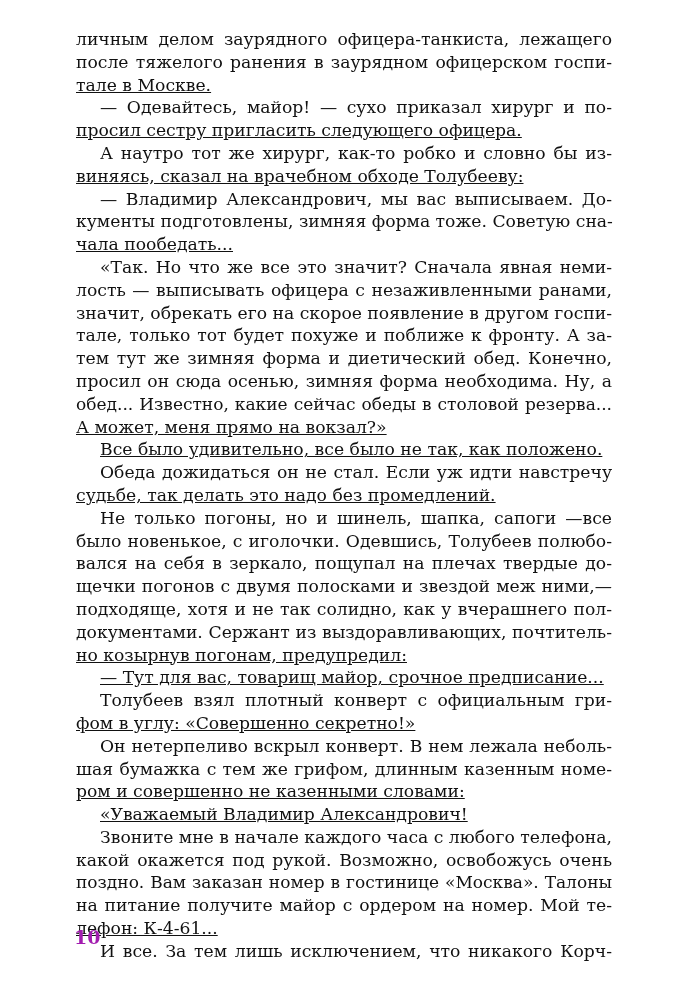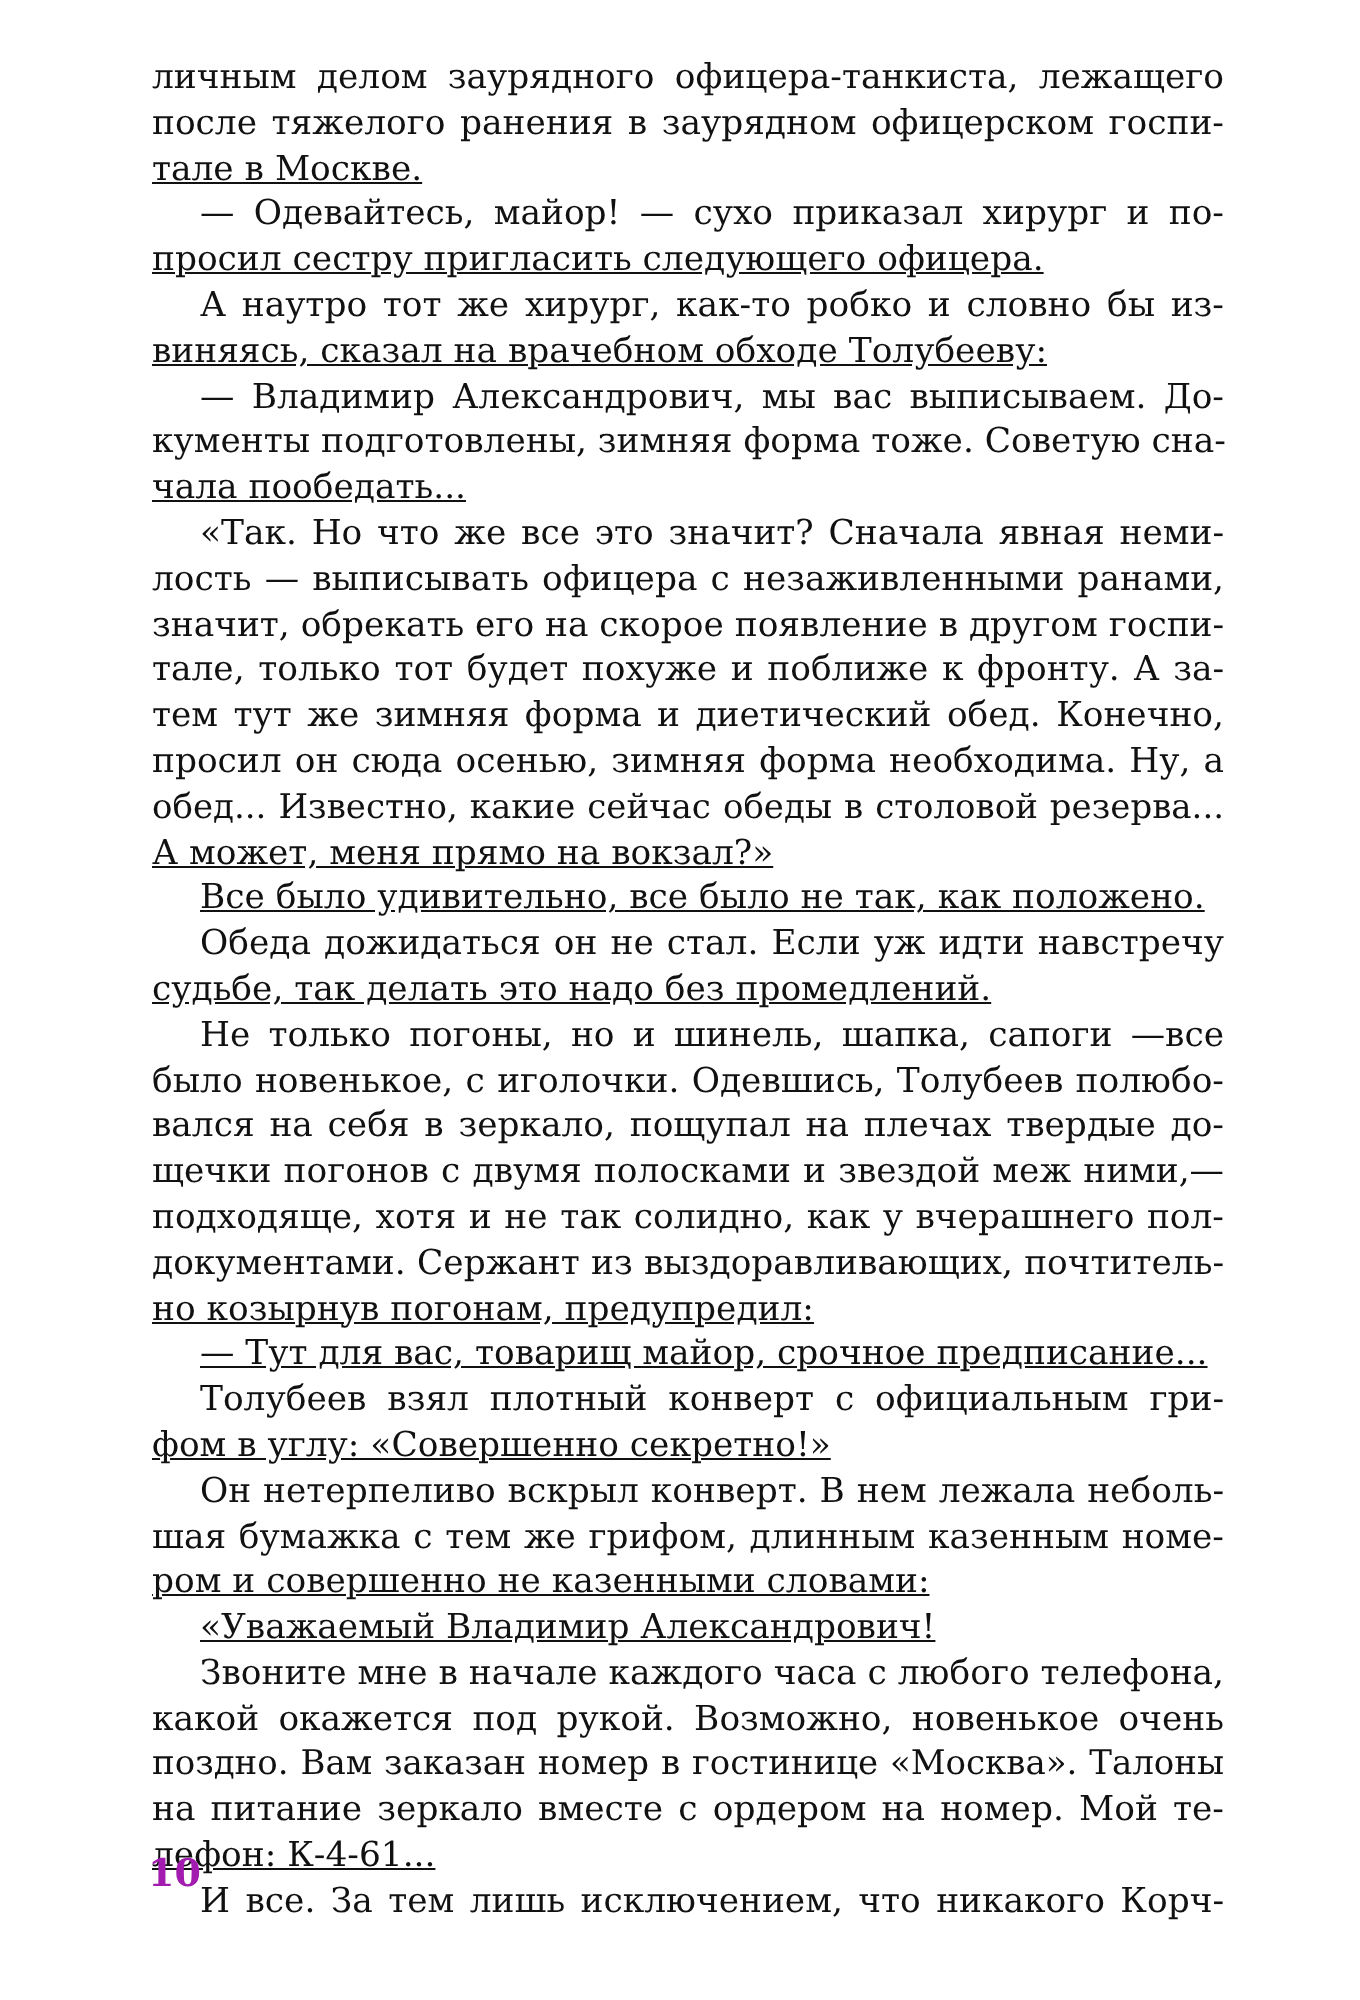--- a/index.html
+++ b/index.html
@@ -81,19 +81,19 @@
     <span class="line" style="font-size: 17.2px;">документами. Сержант из выздоравливающих, почтитель-</span>
     <span class="line last" style="font-size: 17.2px;">но козырнув погонам, предупредил:</span>
     <span class="line indent last" style="font-size: 17.2px;">— Тут для вас, товарищ майор, срочное предписание...</span>
     <span class="line indent" style="font-size: 17.2px;">Толубеев взял плотный конверт с официальным гри-</span>
     <span class="line last" style="font-size: 17.2px;">фом в углу: «Совершенно секретно!»</span>
     <span class="line indent" style="font-size: 17.2px;">Он нетерпеливо вскрыл конверт. В нем лежала неболь-</span>
     <span class="line" style="font-size: 17.2px;">шая бумажка с тем же грифом, длинным казенным номе-</span>
     <span class="line last" style="font-size: 17.2px;">ром и совершенно не казенными словами:</span>
     <span class="line indent last" style="font-size: 17.2px;">«Уважаемый Владимир Александрович!</span>
     <span class="line indent" style="font-size: 17.2px;">Звоните мне в начале каждого часа с любого телефона,</span>
-    <span class="line" style="font-size: 17.2px;">какой окажется под рукой. Возможно, новенькое очень</span>
+    <span class="line" style="font-size: 17.2px;">какой окажется под рукой. Возможно, освобожусь очень</span>
     <span class="line" style="font-size: 17px;">поздно. Вам заказан номер в гостинице «Москва». Талоны</span>
-    <span class="line" style="font-size: 17.2px;">на питание зеркало вместе с ордером на номер. Мой те-</span>
+    <span class="line" style="font-size: 17.2px;">на питание получите майор с ордером на номер. Мой те-</span>
     <span class="line last" style="font-size: 17.2px;">лефон: К-4-61...</span>
     <span class="line indent" style="font-size: 17.2px;">И все. За тем лишь исключением, что никакого Корч-</span>
   </div>
 <div class="page-number">10</div>
 
 </body></html>

